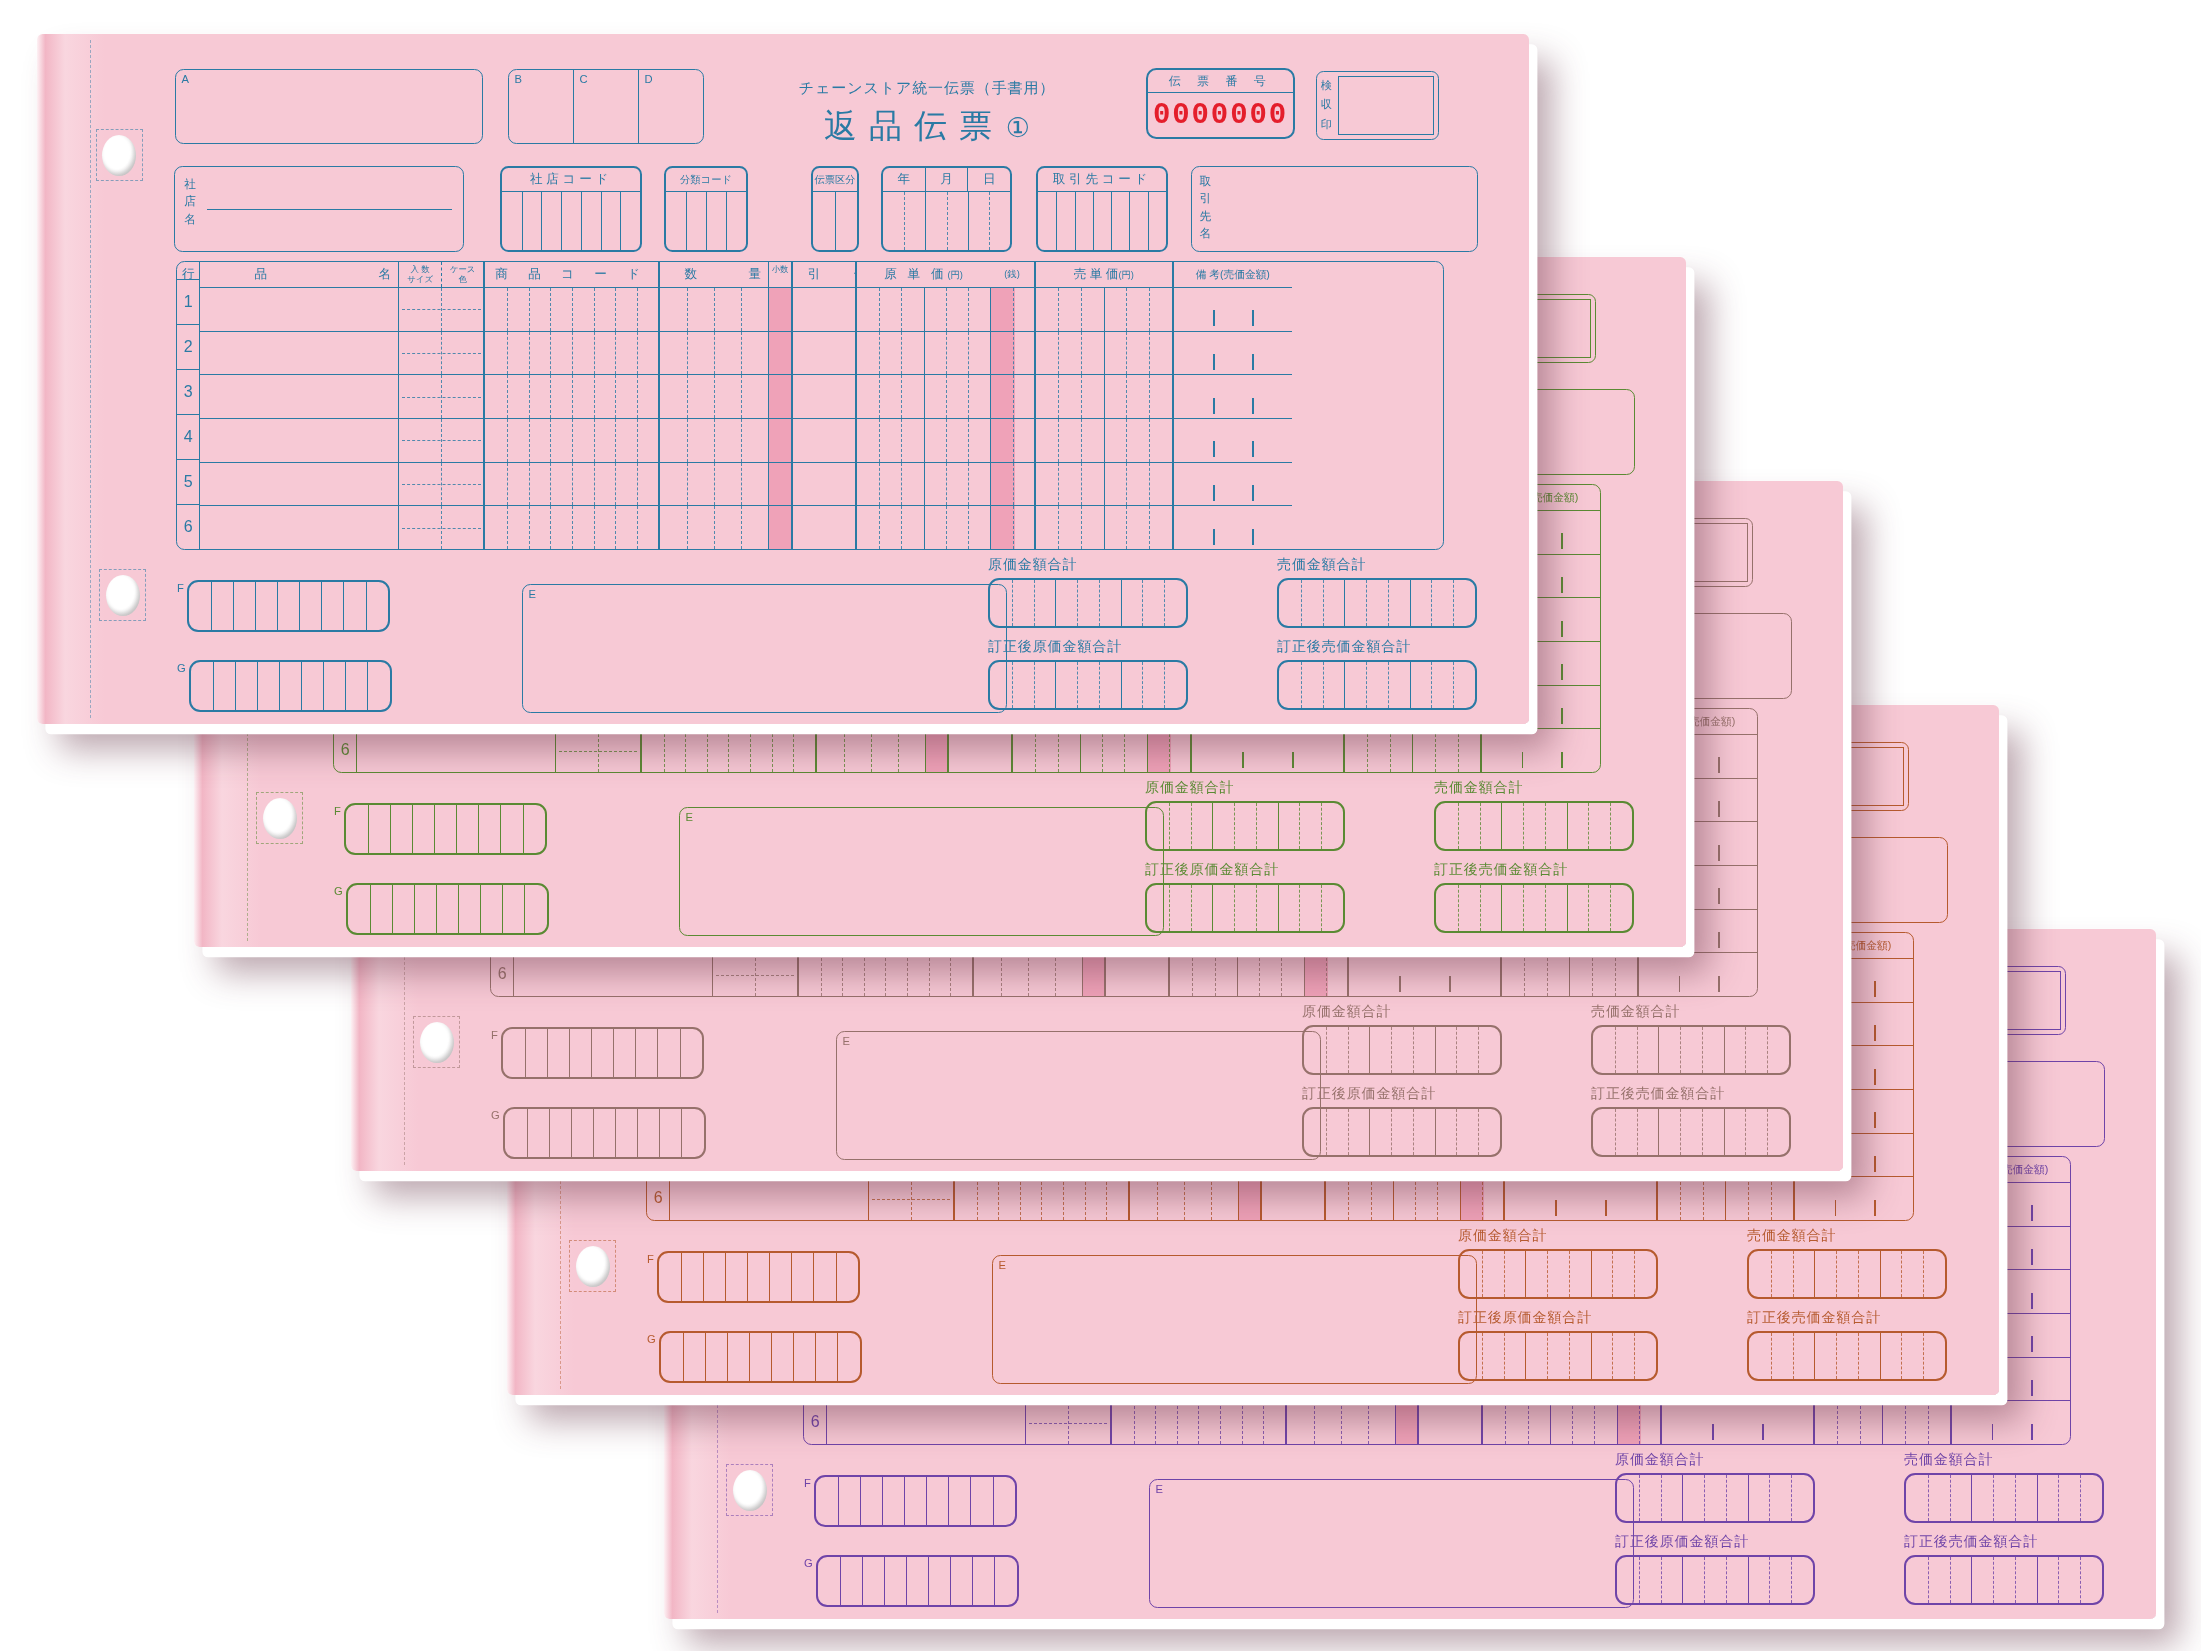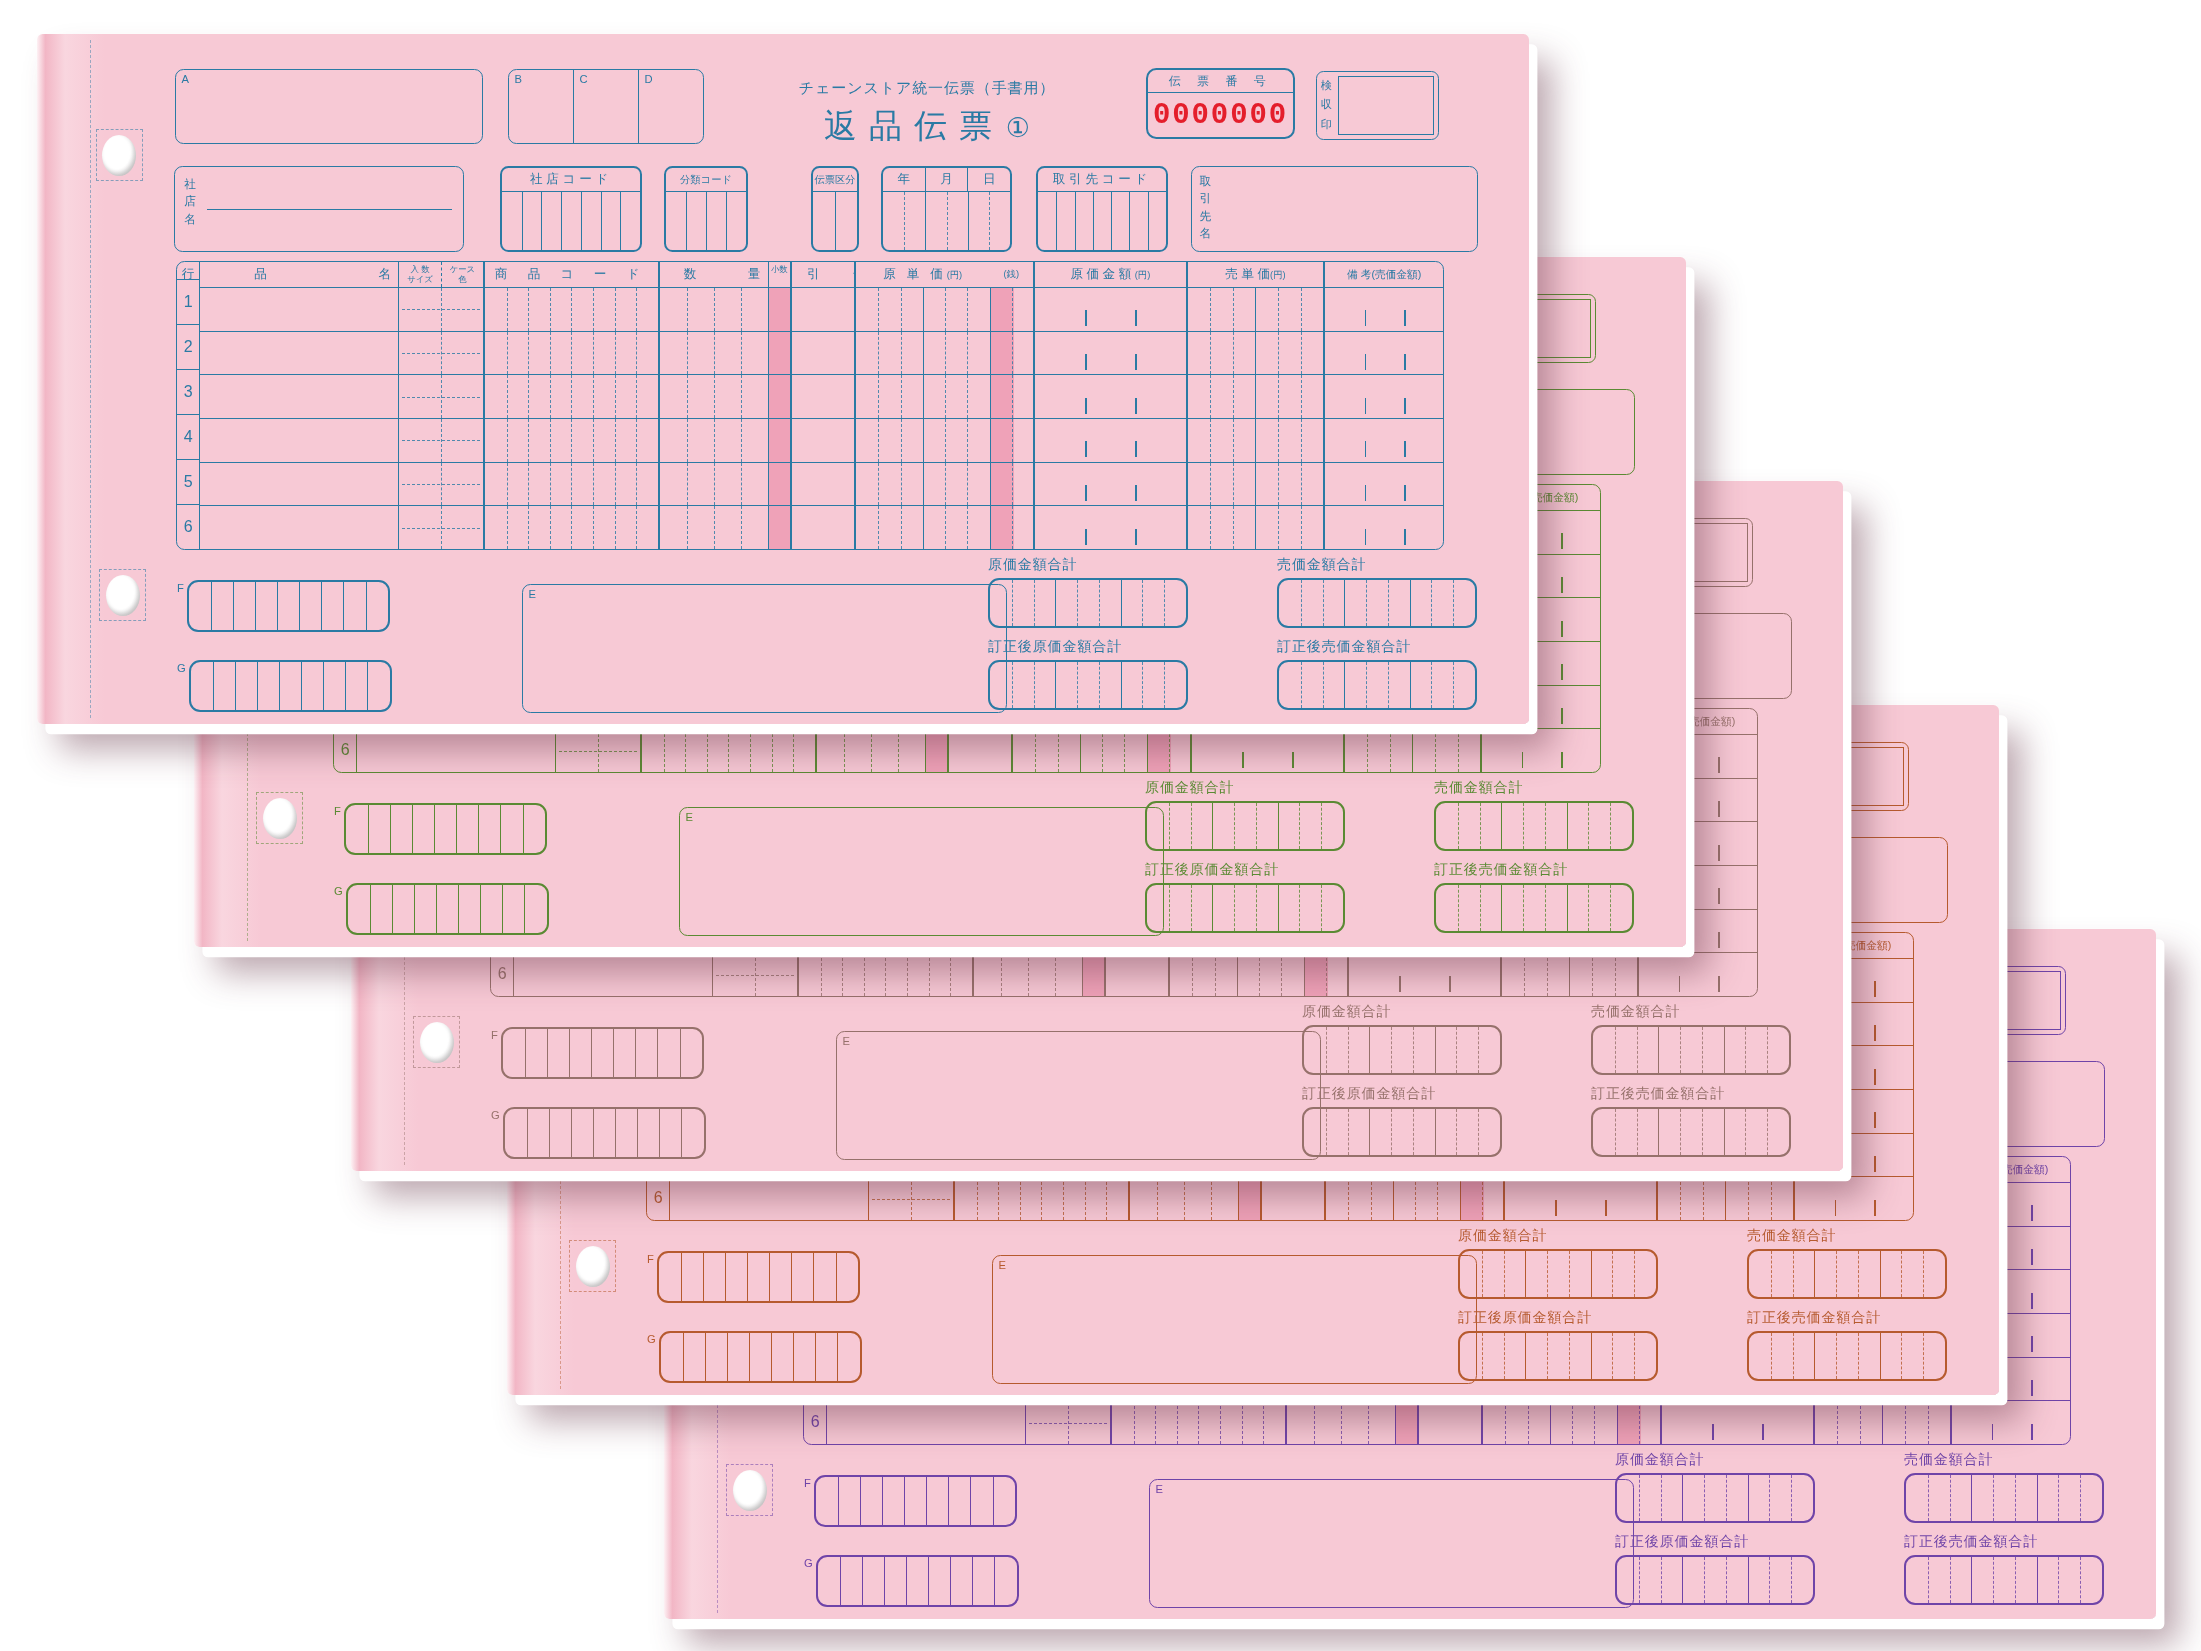--- a/index.html
+++ b/index.html
@@ -478,49 +478,20 @@
               </div>
               <div class="cell">
                 <i class="dv dash" style="left: 50%;"></i>
               </div>
               <div class="cell">
                 <i class="dv dash" style="left: 50%;"></i>
               </div>
             </div>
         </div>
       </div>
-      <div class="col w164 tl">
-        <div class="hdr"><span>原 価 金 額</span> <span class="unit">(円)</span></div>
-        <div class="rows body">
-            <div class="cell">
-              <i class="tick" style="left: 33.3333%;"></i>
-              <i class="tick" style="left: 66.6667%;"></i>
-            </div>
-            <div class="cell">
-              <i class="tick" style="left: 33.3333%;"></i>
-              <i class="tick" style="left: 66.6667%;"></i>
-            </div>
-            <div class="cell">
-              <i class="tick" style="left: 33.3333%;"></i>
-              <i class="tick" style="left: 66.6667%;"></i>
-            </div>
-            <div class="cell">
-              <i class="tick" style="left: 33.3333%;"></i>
-              <i class="tick" style="left: 66.6667%;"></i>
-            </div>
-            <div class="cell">
-              <i class="tick" style="left: 33.3333%;"></i>
-              <i class="tick" style="left: 66.6667%;"></i>
-            </div>
-            <div class="cell">
-              <i class="tick" style="left: 33.3333%;"></i>
-              <i class="tick" style="left: 66.6667%;"></i>
-            </div>
-          </div>
-      </div>
       <div class="col w148 tl">
         <div class="hdr"><span>売 単 価</span><span class="unit">(円)</span></div>
         <div class="rows body">
             <div class="cell">
               <i class="dv dash" style="left: 16.6667%;"></i>
               <i class="dv dash" style="left: 33.3333%;"></i>
               <i class="dv solid" style="left: 50%;"></i>
               <i class="dv dash" style="left: 66.6667%;"></i>
               <i class="dv dash" style="left: 83.3333%;"></i>
             </div>

